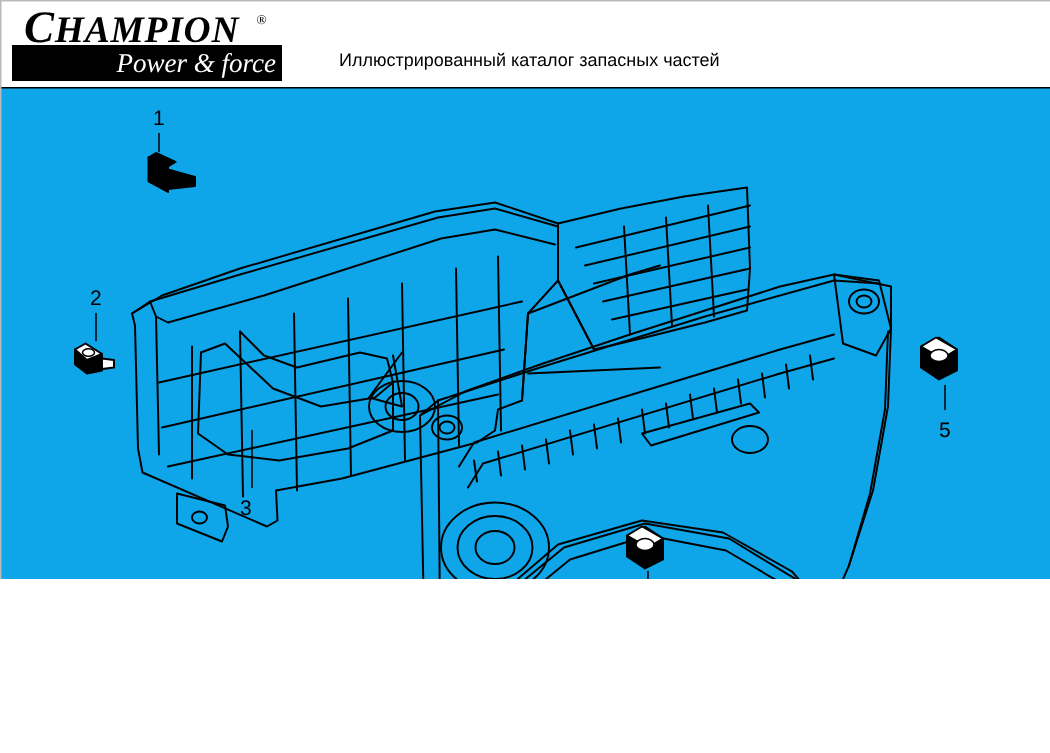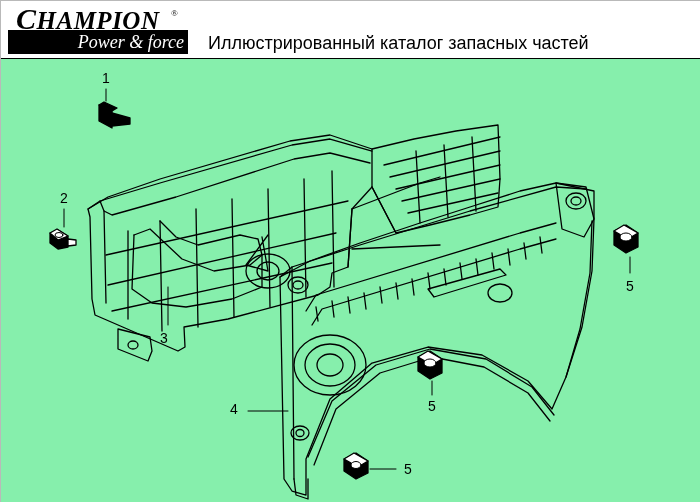--- a/index.html
+++ b/index.html
@@ -3,22 +3,22 @@
 <meta charset="utf-8">
 <style>
   html, body {
     margin: 0;
     padding: 0;
     background: #ffffff;
   }
   #page {
     position: relative;
     width: 700px;
-    height: 502px;
-    background: #86efac;
+    height: 386px;
+    background: #0ea5e9;
     overflow: hidden;
     font-family: "Liberation Sans", sans-serif;
   }
   
   #header {
     position: absolute;
     left: 0; top: 0;
     width: 700px;
     height: 58px;
     background: #ffffff;
@@ -73,22 +73,22 @@
     font-family: "Liberation Serif", serif;
     font-weight: normal;
     font-style: italic;
     font-size: 18px;
     color: #ffffff;
     line-height: 20px;
     white-space: nowrap;
   }
   #catalog-title {
     position: absolute;
-    left: 208px; top: 33px;
-    font-size: 18px;
+    left: 226px; top: 33px;
+    font-size: 12px;
     color: #000000;
     white-space: nowrap;
   }
   #model-label {
     position: absolute;
     right: 10px; top: 33px;
     font-size: 13.5px;
     color: #000000;
     white-space: nowrap;
   }

